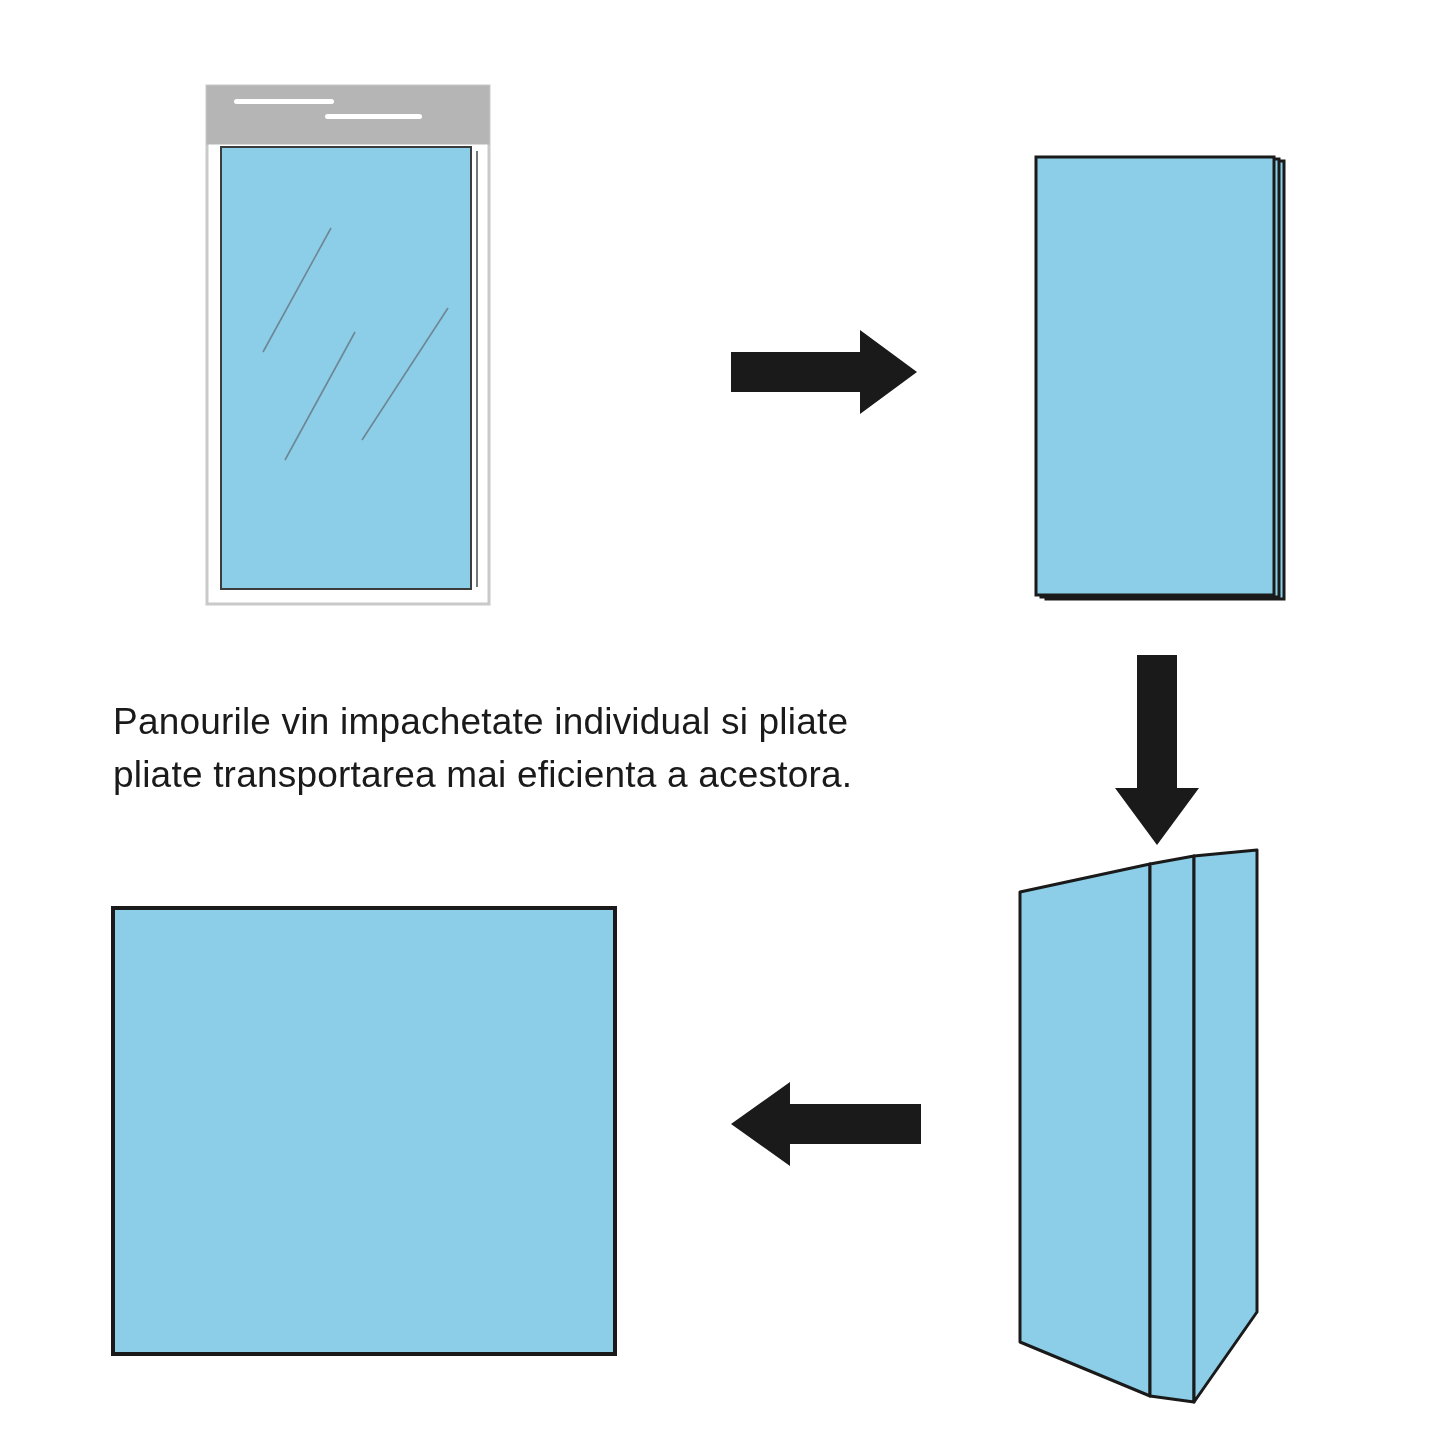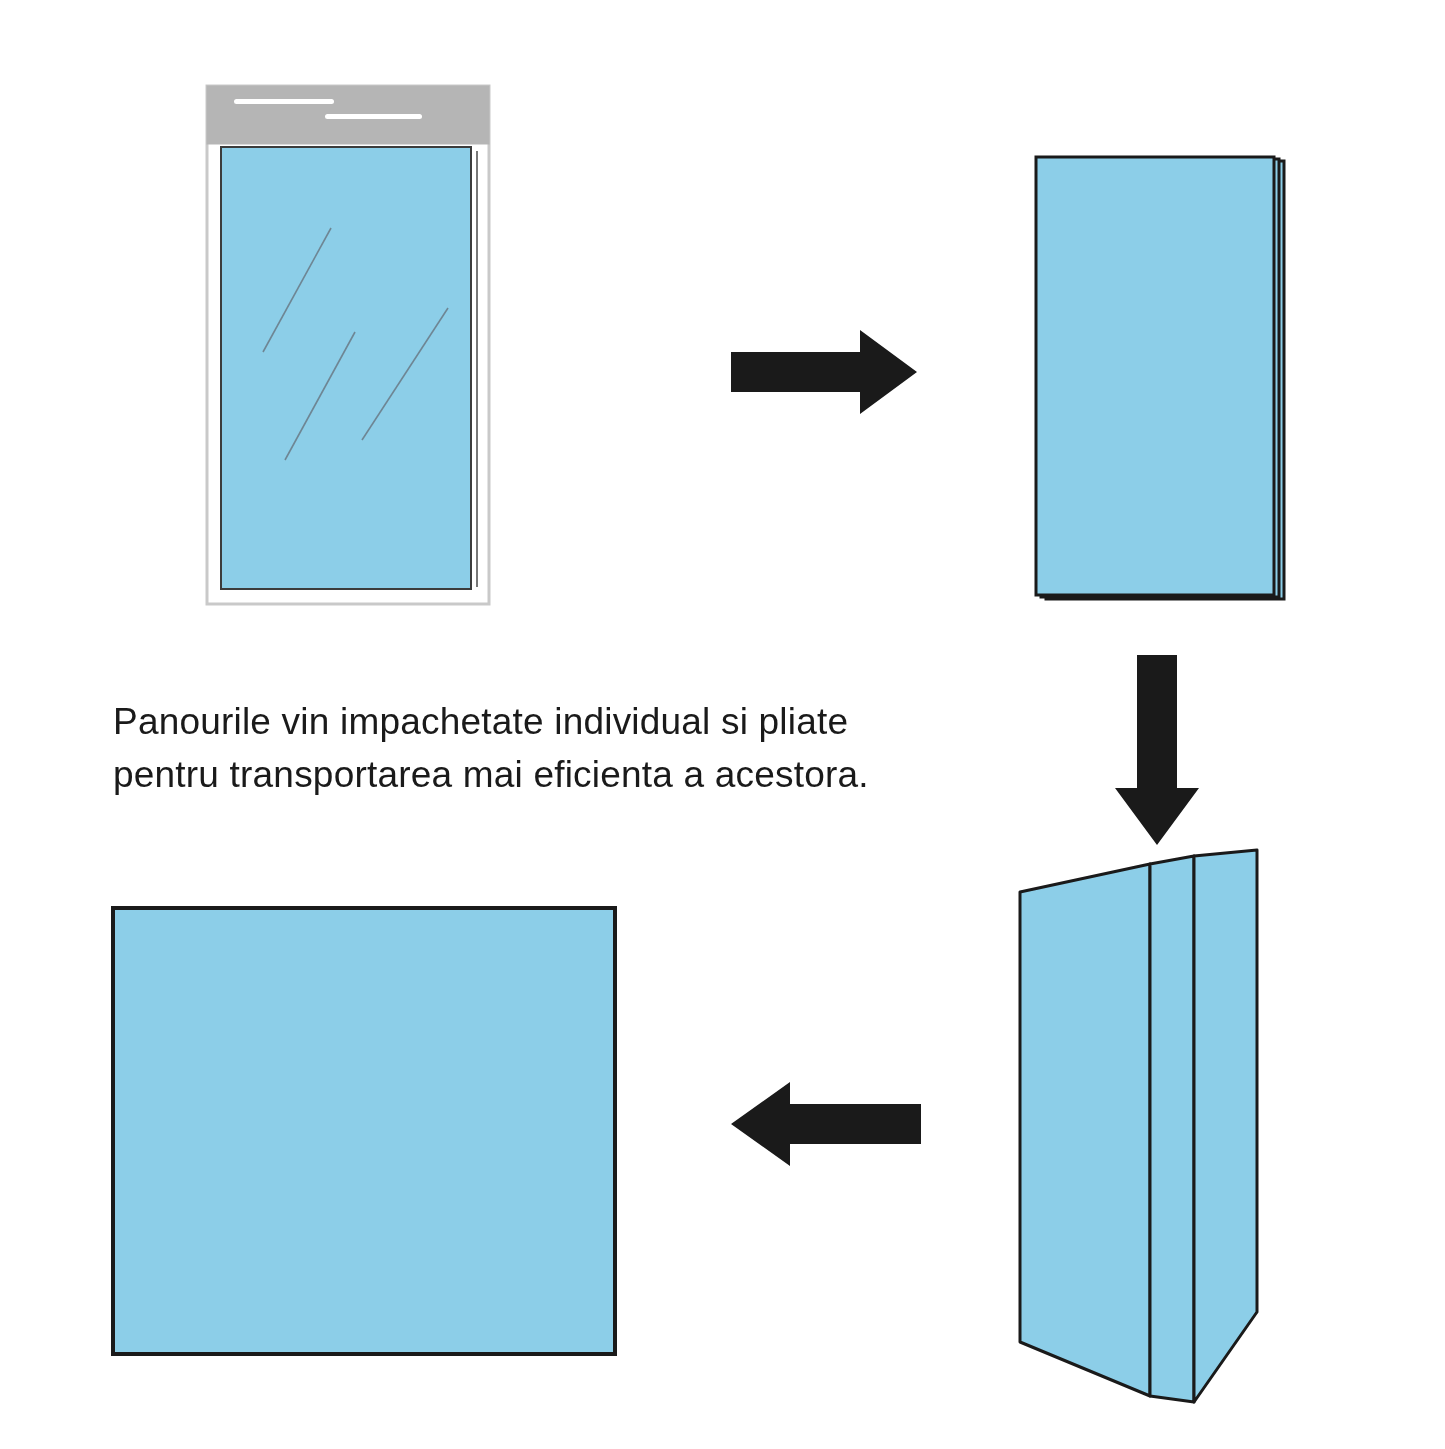--- a/index.html
+++ b/index.html
@@ -66,16 +66,16 @@
     </g>
 
     <polygon points="731,1124 790,1082 790,1104 921,1104 921,1144 790,1144 790,1166" fill="#1A1A1A"></polygon>
 
     <rect x="113" y="908" width="502" height="446" stroke="#1A1A1A" stroke-width="4" fill="#8CCEE8"></rect>
 
   </svg>
 
   <div class="caption">
     <div>Panourile vin impachetate individual si pliate</div>
-    <div>pentru transportarea mai eficienta a acestora.</div>
+    <div>pliate transportarea mai eficienta a acestora.</div>
   </div>
 
 </div>
 
 </body></html>

